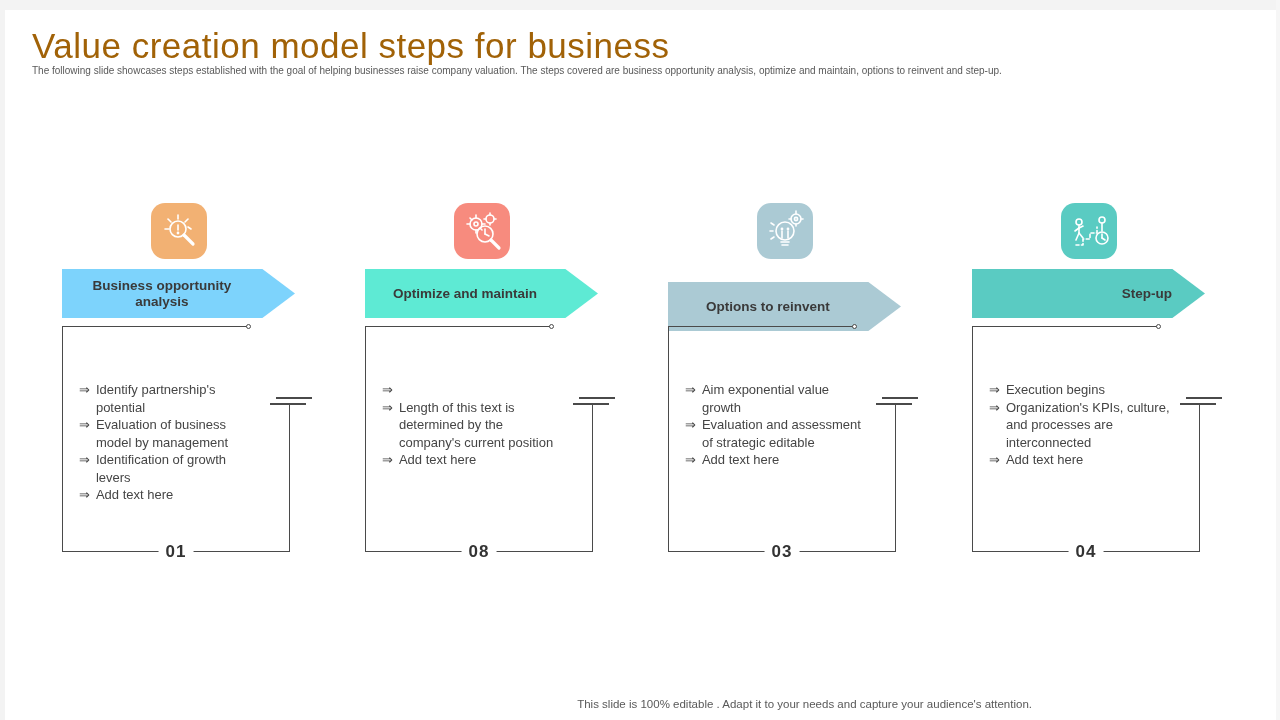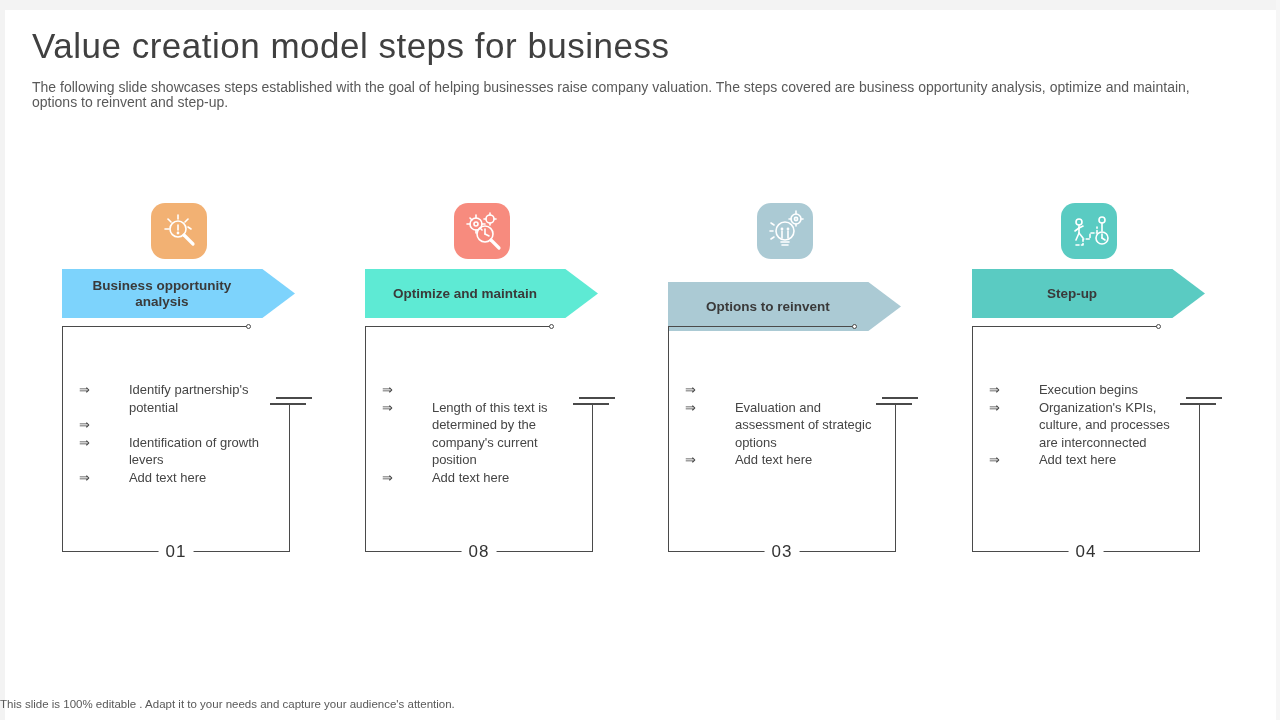--- a/index.html
+++ b/index.html
@@ -8,25 +8,25 @@
     position:relative; width:1280px; height:720px;
     background:#ffffff; overflow:hidden;
     font-family:"Liberation Sans", sans-serif; color:#3d3d3d;
   }
   .edge-top    { position:absolute; left:0; top:0; width:1280px; height:10px; background:#f3f3f3; }
   .edge-left   { position:absolute; left:0; top:0; width:5px;  height:720px; background:#f3f3f3; }
   .edge-right  { position:absolute; right:0; top:0; width:4px; height:720px; background:#f6f6f6; }
 
   .title {
     position:absolute; left:32px; top:26px;
-    font-size:35px; font-weight:400; letter-spacing:0.5px; color:#404040;
+    font-size:35px; font-weight:400; letter-spacing:0.5px; color:#a16207;
   }
   .subtitle {
-    position:absolute; left:32px; top:80px; width:1180px;
-    font-size:14px; color:#595959; line-height:15px;
+    position:absolute; left:32px; top:63px; width:1180px;
+    font-size:10px; color:#595959; line-height:15px;
   }
 
   .step-col { position:absolute; top:0; width:233px; height:720px; }
   .col-0 { left:62px; }  .col-1 { left:365px; }  .col-2 { left:668px; }  .col-3 { left:972px; }
 
   .step-icon-box {
     position:absolute; top:203px; left:89px; width:56px; height:56px;
     border-radius:14px; display:flex; align-items:center; justify-content:center;
   }
   .step-icon-box svg { width:44px; height:44px; stroke:#ffffff; fill:none;
@@ -48,30 +48,30 @@
   .b-circle { position:absolute; top:-2px; left:184px; width:5px; height:5px;
               border:1px solid #4a4a4a; border-radius:50%; background:#fff; }
   .b-left   { position:absolute; top:0; left:0; width:1px; height:226px; background:#4a4a4a; }
   .b-bottom { position:absolute; bottom:0; left:0; width:228px; height:1px; background:#4a4a4a; }
   .b-right  { position:absolute; top:78px; left:227px; width:1px; height:148px; background:#4a4a4a; }
   .b-gnd1   { position:absolute; top:71px; left:214px; width:36px; height:2px; background:#4a4a4a; }
   .b-gnd2   { position:absolute; top:77px; left:208px; width:36px; height:2px; background:#4a4a4a; }
   .step-number {
     position:absolute; bottom:-10px; left:50%; transform:translateX(-50%);
     background:#ffffff; padding:0 7px;
-    font-size:17px; font-weight:normal; color:#333333; letter-spacing:1px;
+    font-size:17px; font-weight:bold; color:#333333; letter-spacing:1px;
   }
 
   .bullet-list { position:absolute; top:381px; left:17px; width:196px; list-style:none; }
   .bullet-list li { display:flex; gap:6px; font-size:13px; line-height:17.5px; color:#454545; }
   .bullet-list .glyph { flex:0 0 auto; color:#454545; }
-  .bullet-list .b-text { max-width:168px;margin-left:33px; }
+  .bullet-list .b-text { max-width:168px; }
 
   .footer {
-    position:absolute; left:0; top:698px; width:1032px; text-align:left;
+    position:absolute; left:0; top:698px; width:1032px; text-align:right;
     font-size:11.5px; color:#595959;
   }
 </style>
 </head>
 <body>
 
 <div class="slide">
   <div class="edge-top"></div>
   <div class="edge-left"></div>
   <div class="edge-right"></div>
@@ -106,20 +106,21 @@
       <div class="b-right"></div>
       <div class="step-number">01</div>
     </div>
     <ul class="bullet-list">
       <li>
           <span class="glyph">⇒</span>
           <span class="b-text">Identify partnership's potential</span>
         </li>
       <li>
           <span class="glyph">⇒</span>
+          <span class="b-text">Evaluation of business model by management</span>
         </li>
       <li>
           <span class="glyph">⇒</span>
           <span class="b-text">Identification of growth levers</span>
         </li>
       <li>
           <span class="glyph">⇒</span>
           <span class="b-text">Add text here</span>
         </li>
     </ul>
@@ -205,24 +206,25 @@
       <div class="b-left"></div>
       <div class="b-bottom"></div>
       <div class="b-gnd1"></div>
       <div class="b-gnd2"></div>
       <div class="b-right"></div>
       <div class="step-number">03</div>
     </div>
     <ul class="bullet-list">
       <li>
           <span class="glyph">⇒</span>
-        </li>
-      <li>
-          <span class="glyph">⇒</span>
-          <span class="b-text">Evaluation and assessment of strategic options</span>
+          <span class="b-text">Aim exponential value growth</span>
+        </li>
+      <li>
+          <span class="glyph">⇒</span>
+          <span class="b-text">Evaluation and assessment of strategic editable</span>
         </li>
       <li>
           <span class="glyph">⇒</span>
           <span class="b-text">Add text here</span>
         </li>
     </ul>
   </div>
 
   <div class="step-col col-3">
     <div class="step-icon-box" style="background: rgb(90, 203, 194);">
@@ -234,21 +236,21 @@
         <line x1="12" y1="24" x2="9" y2="31"></line>
         <line x1="12" y1="24" x2="16" y2="29"></line>
         <polyline points="9,36 16,36 16,30 23,30 23,24 30,24 30,18" stroke-dasharray="3 2.4"></polyline>
         <circle cx="35" cy="11" r="3"></circle>
         <line x1="35" y1="14" x2="35" y2="22"></line>
         <circle cx="35" cy="29" r="6"></circle>
         <line x1="35" y1="29" x2="35" y2="25"></line>
         <line x1="35" y1="29" x2="38" y2="31"></line>
       </svg>
     </div>
-    <div class="step-arrow" style="background: rgb(90, 203, 194);">
+    <div class="step-arrow" style="background: rgb(90, 203, 194); justify-content: flex-end;">
       <span class="arrow-label">Step-up</span>
     </div>
     <div class="bracket">
       <div class="b-top"></div>
       <div class="b-circle"></div>
       <div class="b-left"></div>
       <div class="b-bottom"></div>
       <div class="b-gnd1"></div>
       <div class="b-gnd2"></div>
       <div class="b-right"></div>

